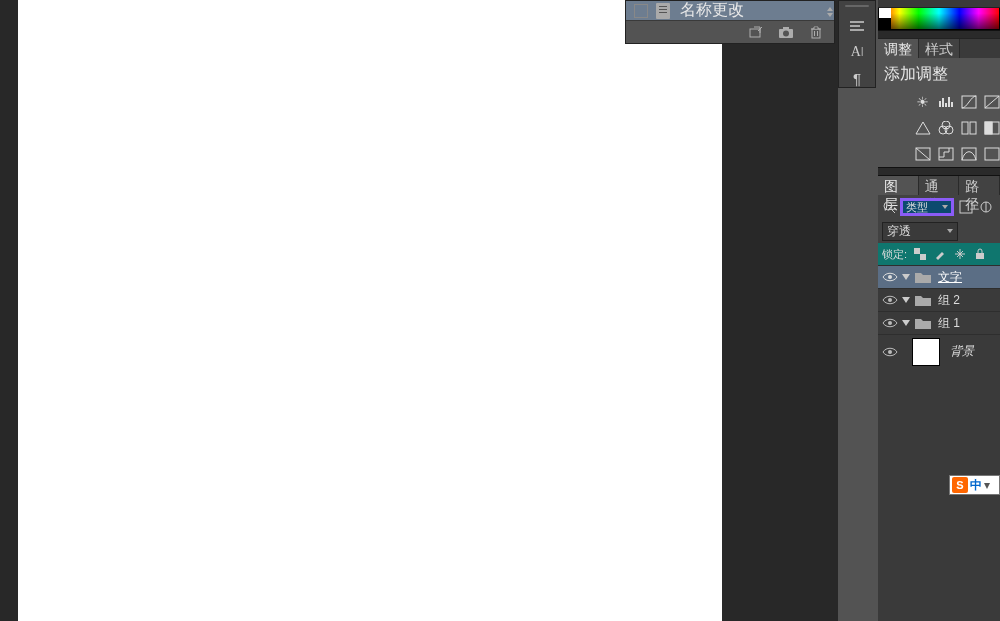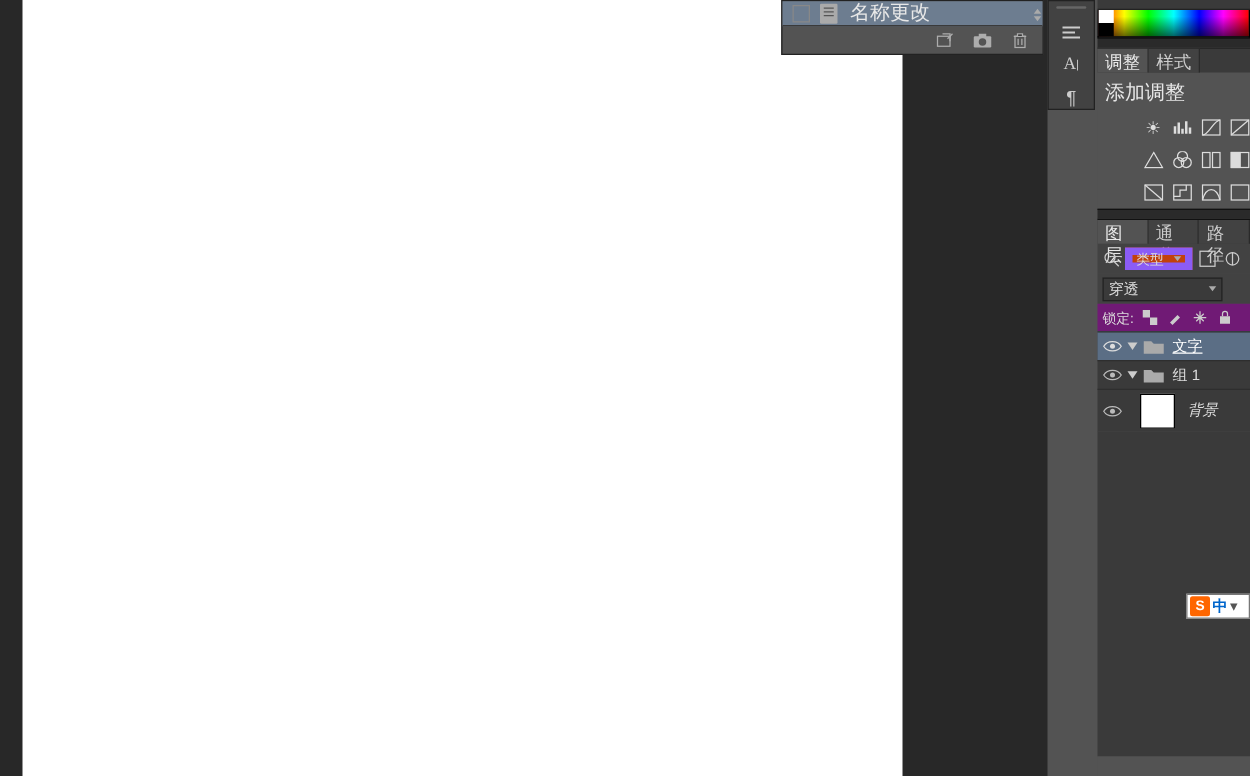--- a/index.html
+++ b/index.html
@@ -46,28 +46,28 @@
 .tab.active { background: #535353; color: #e8e8e8; }
 .adj-title { padding: 6px 6px 4px; font-size: 16px; color: #e6e6e6; }
 .adj-row { display: flex; gap: 6px; padding: 4px 0 4px 36px; }
 .adj-ic { width: 18px; height: 18px; display: flex; align-items: center; justify-content: center; color: #ddd; font-size: 14px; }
 .adj-ic svg { stroke: #ddd; fill: none; }
 
 
 .lay-tabs { height: 20px; background: #3a3a3a; display: flex; border-top:1px solid #111; }
 .lay-filter-row { display: flex; align-items: center; height: 24px; padding: 0 4px; gap: 4px; background:#424242; }
 .search-icon { width: 14px; height: 14px; color: #ccc; }
-.filter-select { flex: 0 0 54px; height: 18px; background: #c2410c; border: 6px solid #8b5cf6; color: #ddd; font-size: 11px; display: flex; align-items: center; justify-content: space-between; padding: 0 3px; }
+.filter-select { flex: 0 0 54px; height: 18px; background: #0c4a6e; border: 3px solid #8b5cf6; color: #ddd; font-size: 11px; display: flex; align-items: center; justify-content: space-between; padding: 0 3px; }
 .filter-ic { width: 16px; height: 16px; color:#ccc; display:flex;align-items:center;justify-content:center;}
 .tiny-tri { width:0;height:0;border-left:3px solid transparent;border-right:3px solid transparent;border-top:4px solid #aaa;}
 
 .blend-row { display:flex; align-items:center; height:24px; padding:0 4px; gap:6px; background:#424242;}
-.blend-select { width: 96px; height: 19px; background: #3a3a3a; border: 1px solid #222; color: #ddd; font-size: 12px; display:flex; align-items:center; justify-content:space-between; padding:0 4px;}
-
-.lock-row { display:flex; align-items:center; height:22px; padding:0 4px; gap:6px; background:#701a75; font-size:11px; color:#ddd;}
+.blend-select { width: 76px; height: 19px; background: #3a3a3a; border: 1px solid #222; color: #ddd; font-size: 12px; display:flex; align-items:center; justify-content:space-between; padding:0 4px;}
+
+.lock-row { display:flex; align-items:center; height:22px; padding:0 4px; gap:6px; background:#0f766e; font-size:11px; color:#ddd;}
 .lock-ic { width:14px; height:14px; color:#ccc; display:flex;align-items:center;justify-content:center;}
 
 
 .layer-list { background: #3a3a3a; }
 .layer-item { display: flex; align-items: center; height: 23px; border-top: 1px solid #2e2e2e; font-size: 12px; color: #ddd; }
 .layer-item.selected { background: #5b6e85; color: #fff; text-decoration: underline; }
 .layer-item.bg-item { height: 34px; }
 .eye { width: 24px; display: flex; justify-content: center; color: #ccc; }
 .disclosure { width:0;height:0;border-left:4px solid transparent;border-right:4px solid transparent;border-top:6px solid #ccc; margin-right:4px;}
 .folder-ic { width: 18px; height: 14px; margin-right: 6px; }
@@ -305,20 +305,33 @@
       <div class="eye">
           <svg width="16" height="12" viewBox="0 0 16 12">
             <path d="M1 6c3-5 11-5 14 0-3 5-11 5-14 0z" stroke="#bbb" fill="none"></path>
             <circle cx="8" cy="6" r="2" fill="#bbb"></circle>
           </svg>
         </div>
       <div class="disclosure"></div>
       <div class="folder-ic"><svg viewBox="0 0 18 14">
             <path d="M1 3h6l2 2h8v8H1z"></path>
           </svg></div>
+      <span>组 2</span>
+    </div>
+    <div class="layer-item">
+      <div class="eye">
+          <svg width="16" height="12" viewBox="0 0 16 12">
+            <path d="M1 6c3-5 11-5 14 0-3 5-11 5-14 0z" stroke="#bbb" fill="none"></path>
+            <circle cx="8" cy="6" r="2" fill="#bbb"></circle>
+          </svg>
+        </div>
+      <div class="disclosure"></div>
+      <div class="folder-ic"><svg viewBox="0 0 18 14">
+            <path d="M1 3h6l2 2h8v8H1z"></path>
+          </svg></div>
       <span>组 1</span>
     </div>
     <div class="layer-item bg-item">
       <div class="eye">
           <svg width="16" height="12" viewBox="0 0 16 12">
             <path d="M1 6c3-5 11-5 14 0-3 5-11 5-14 0z" stroke="#bbb" fill="none"></path>
             <circle cx="8" cy="6" r="2" fill="#bbb"></circle>
           </svg>
         </div>
       <div class="indent1"></div>

